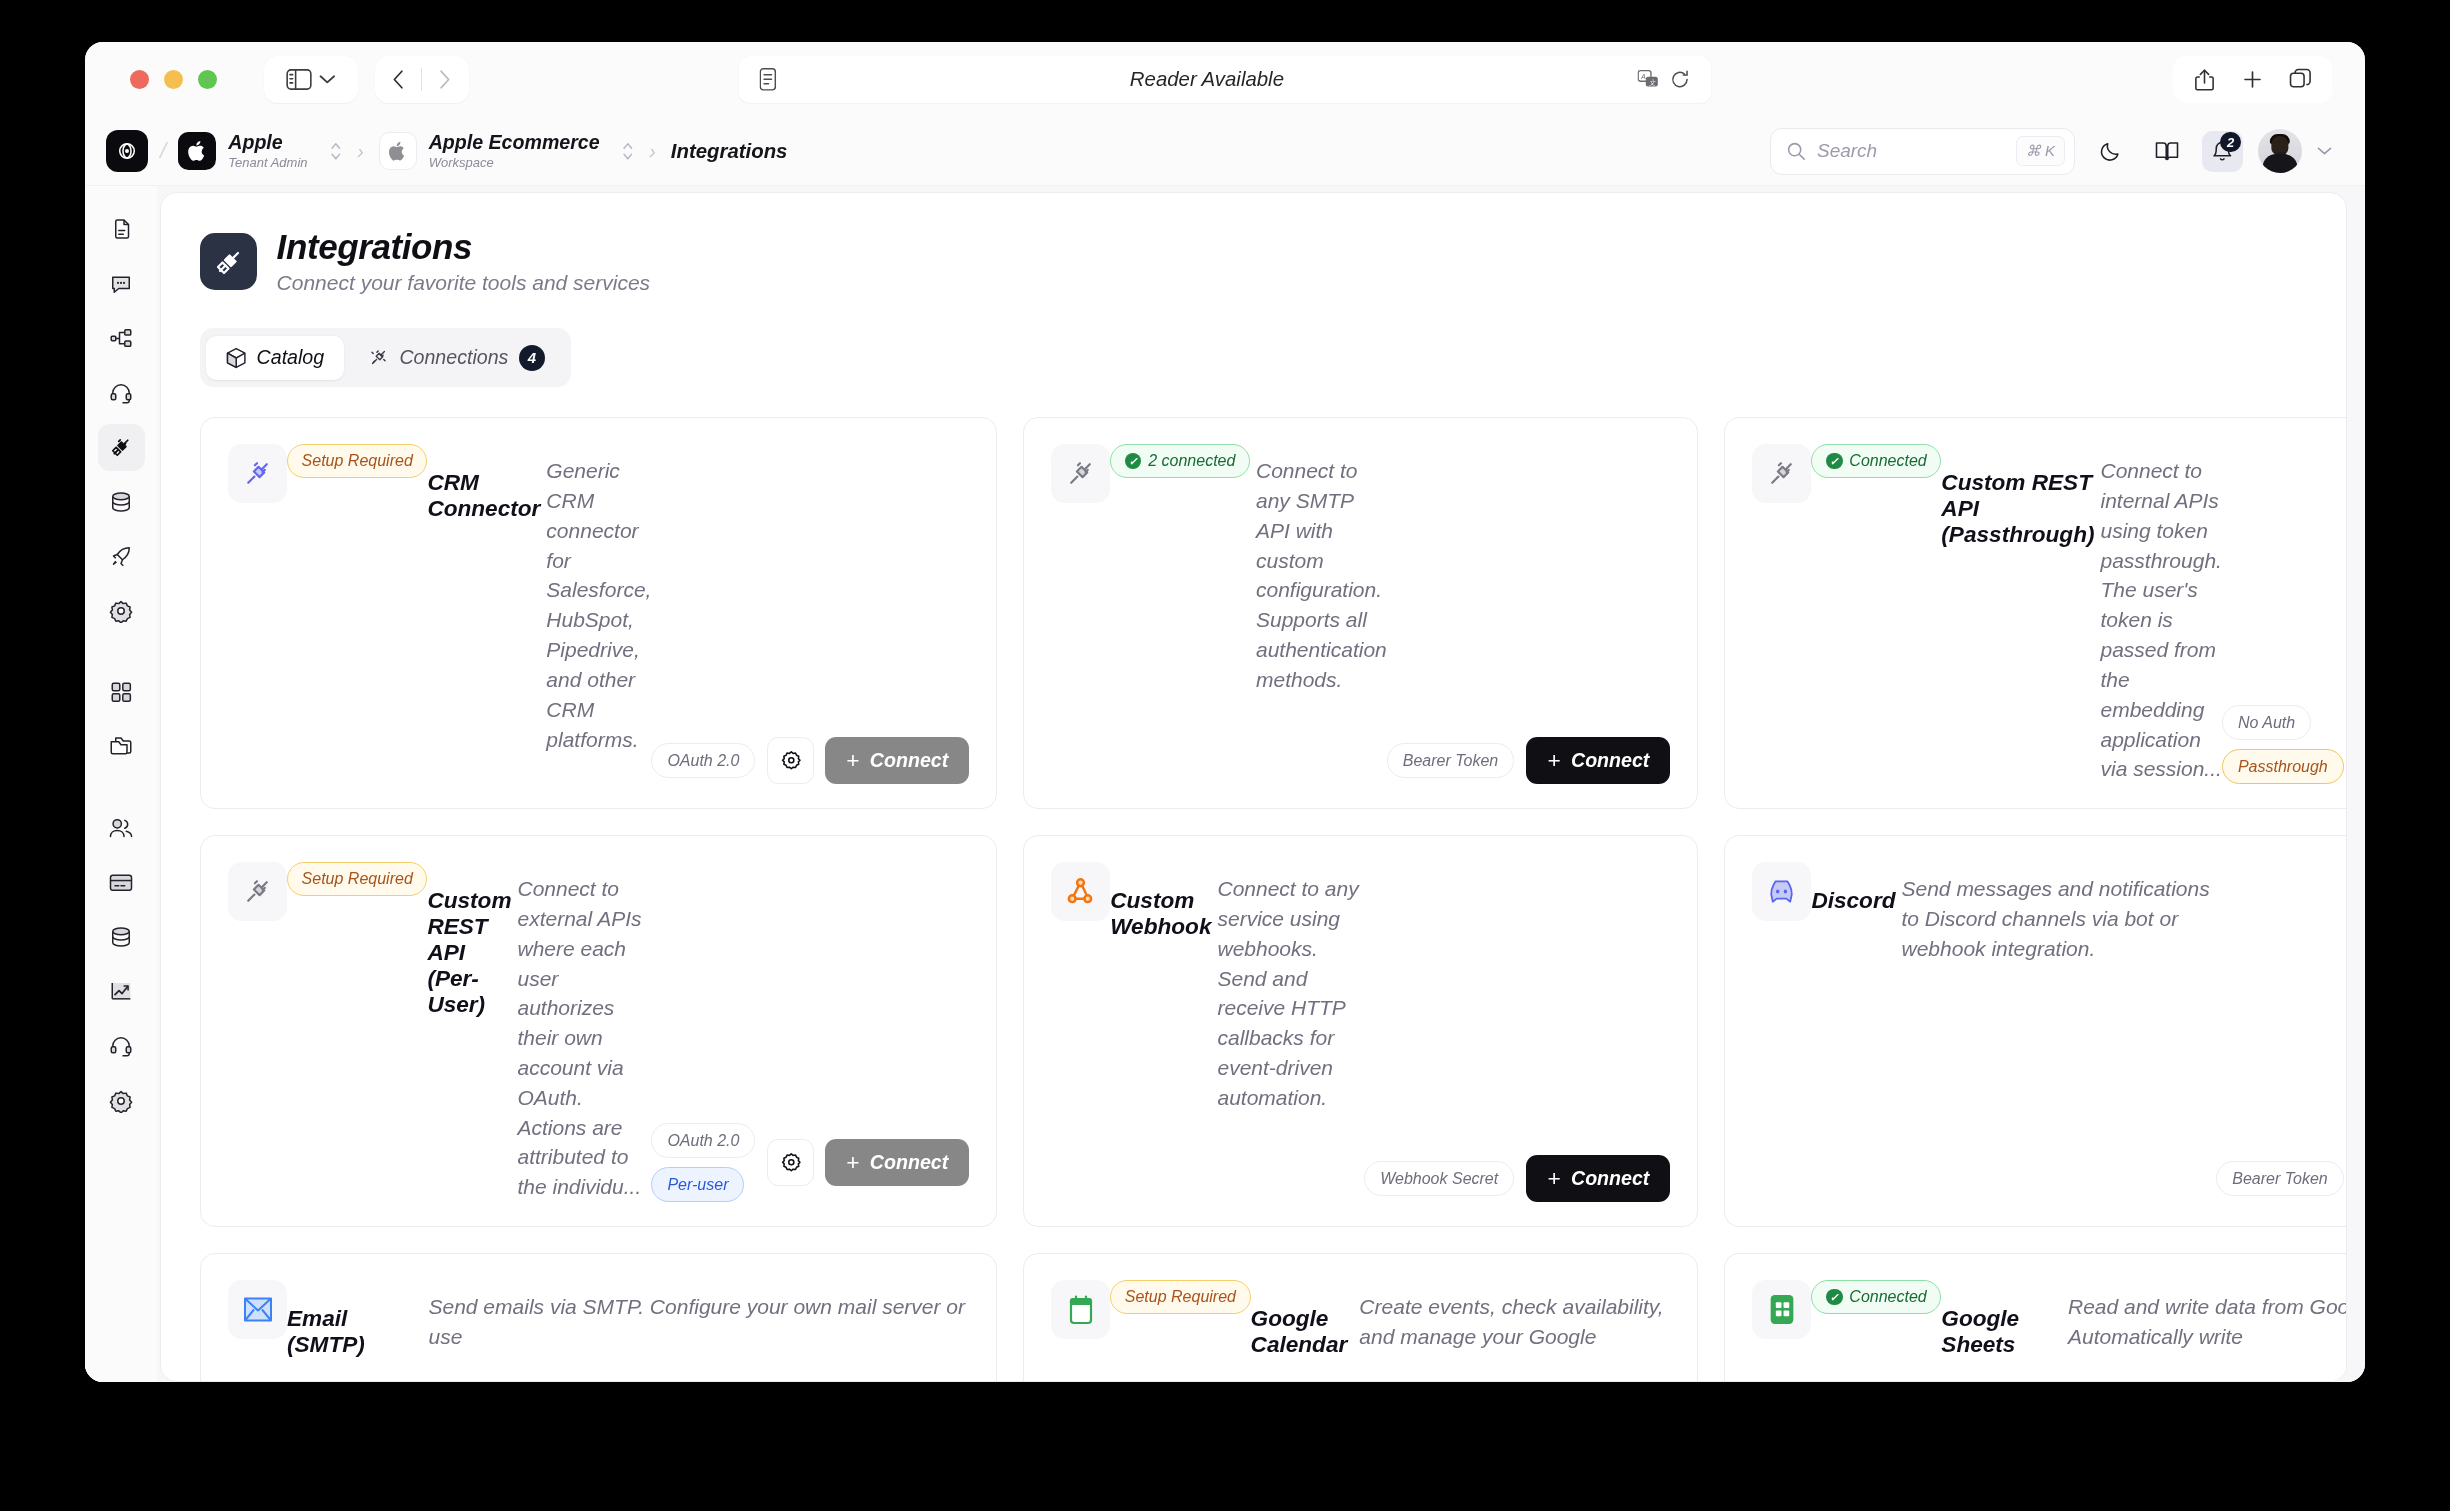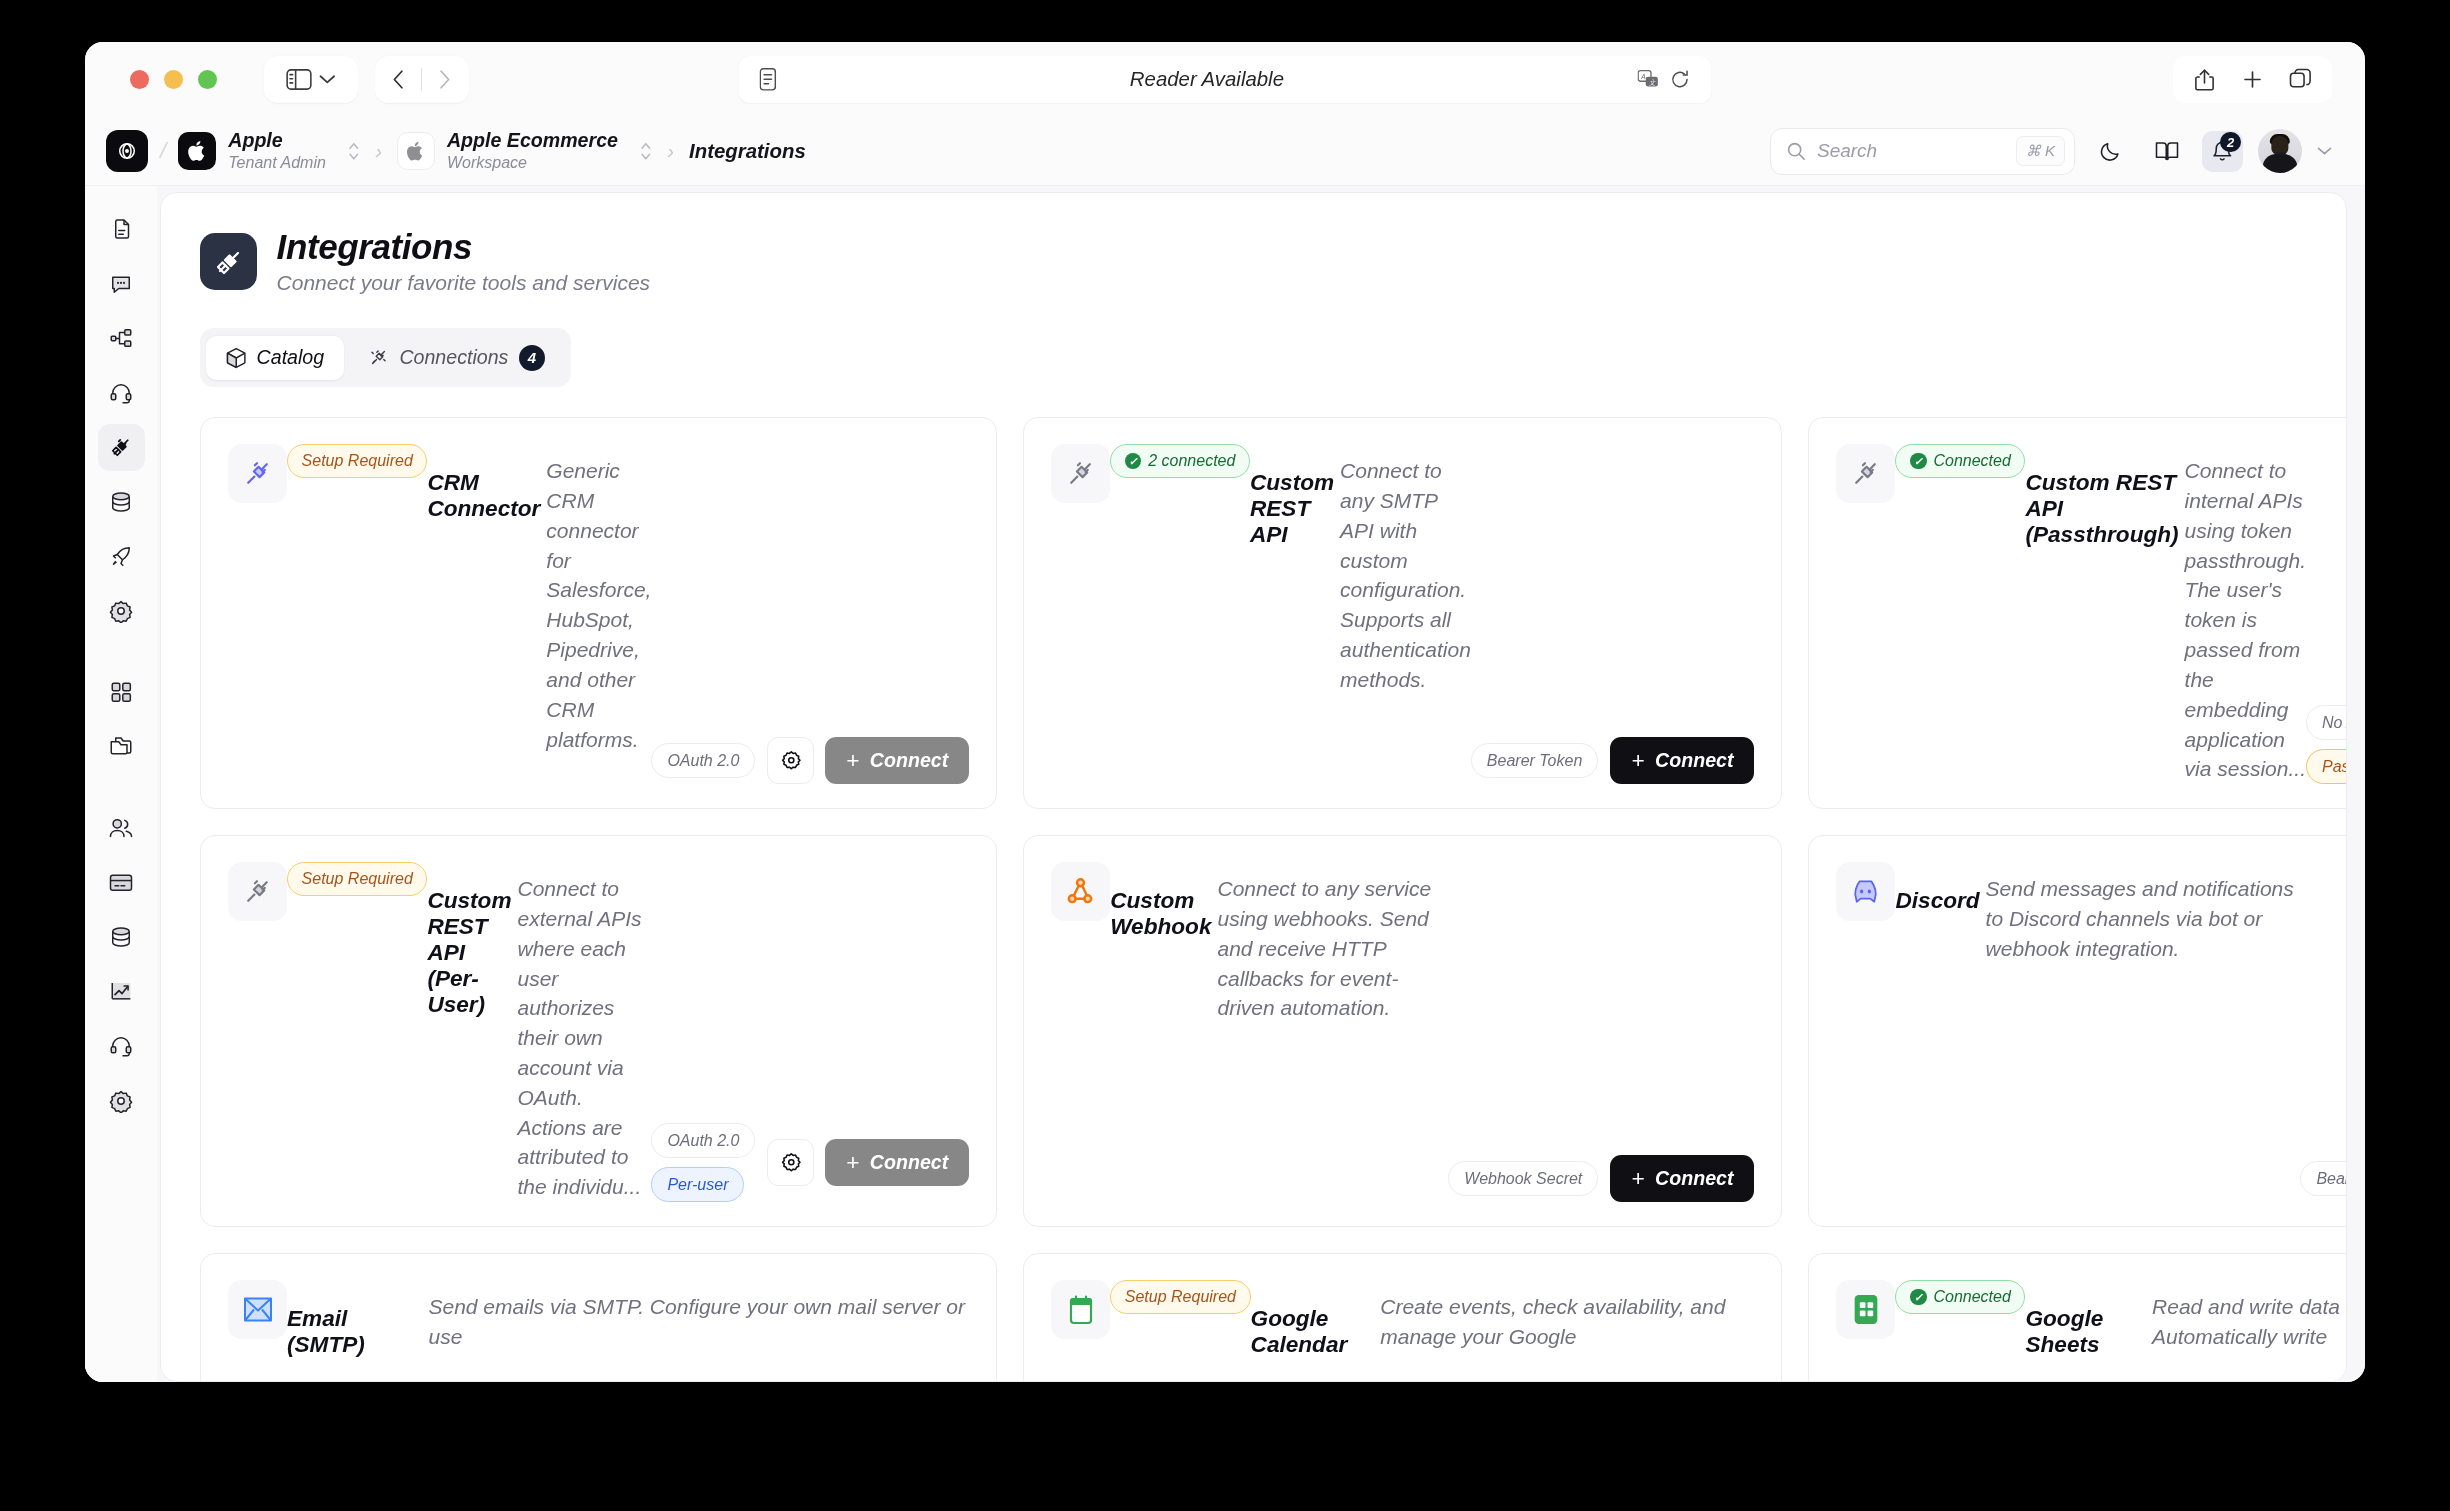--- a/index.html
+++ b/index.html
@@ -95,21 +95,21 @@
 
   .bc-entity { display:flex; align-items:center; gap: 12px; }
   .bc-logo {
     width: 38px; height: 38px; border-radius: 10.6px;
     display:flex; align-items:center; justify-content:center;
     flex: none;
   }
   .bc-logo.dark { background:#0b0b0f; }
   .bc-logo.light { background:#ffffff; border:0.8px solid #ececf0; }
   .bc-text .bc-name { font-size: 19.6px; font-weight: 700; color:#14141a; line-height: 1.15; }
-  .bc-text .bc-sub  { font-size: 16px; color:#8b8b99; line-height: 1.25; margin-top: 1.5px; }
+  .bc-text .bc-sub  { font-size: 13px; color:#8b8b99; line-height: 1.25; margin-top: 1.5px; }
   .bc-updown { color:#b9b9c4; font-size: 15px; margin-left: 9px; line-height: 0.8; display:flex; flex-direction:column; }
   .bc-current { font-size: 20.4px; font-weight: 700; color:#14141a; }
 
   .header-right { margin-left:auto; display:flex; align-items:center; gap: 15px; }
   .searchbox {
     width: 305px; height: 47px;
     border: 0.8px solid #e9e9ee; border-radius: 12px;
     background: #ffffff;
     display:flex; align-items:center; padding: 0 9px 0 15px; gap: 10.6px;
   }
@@ -677,21 +677,20 @@
                     <path d="M19 13 25 7"></path>
                   <path d="M17 9.5 22.5 15 18 19.5 12.5 14z" fill="#d6d6dd"></path>
                   <path d="M13.5 8 15.5 6M21 14.5 23 12.5"></path>
                 </svg>
               </div>
               <div class="status-pill ok">
                 <span class="check-dot">✓</span>
                 <span>2 connected</span>
               </div>
             </div>
-            <div class="card-name">Custom REST API</div>
             <div class="card-desc">Connect to any SMTP API with custom configuration. Supports all authentication methods.</div>
             <div class="card-footer">
               <div class="chips">
                 <span class="chip">Bearer Token</span>
               </div>
               <div class="card-actions">
                 <div class="connect-btn">
                   <span class="plus">+</span>
                   <span>Connect</span>
                 </div>

